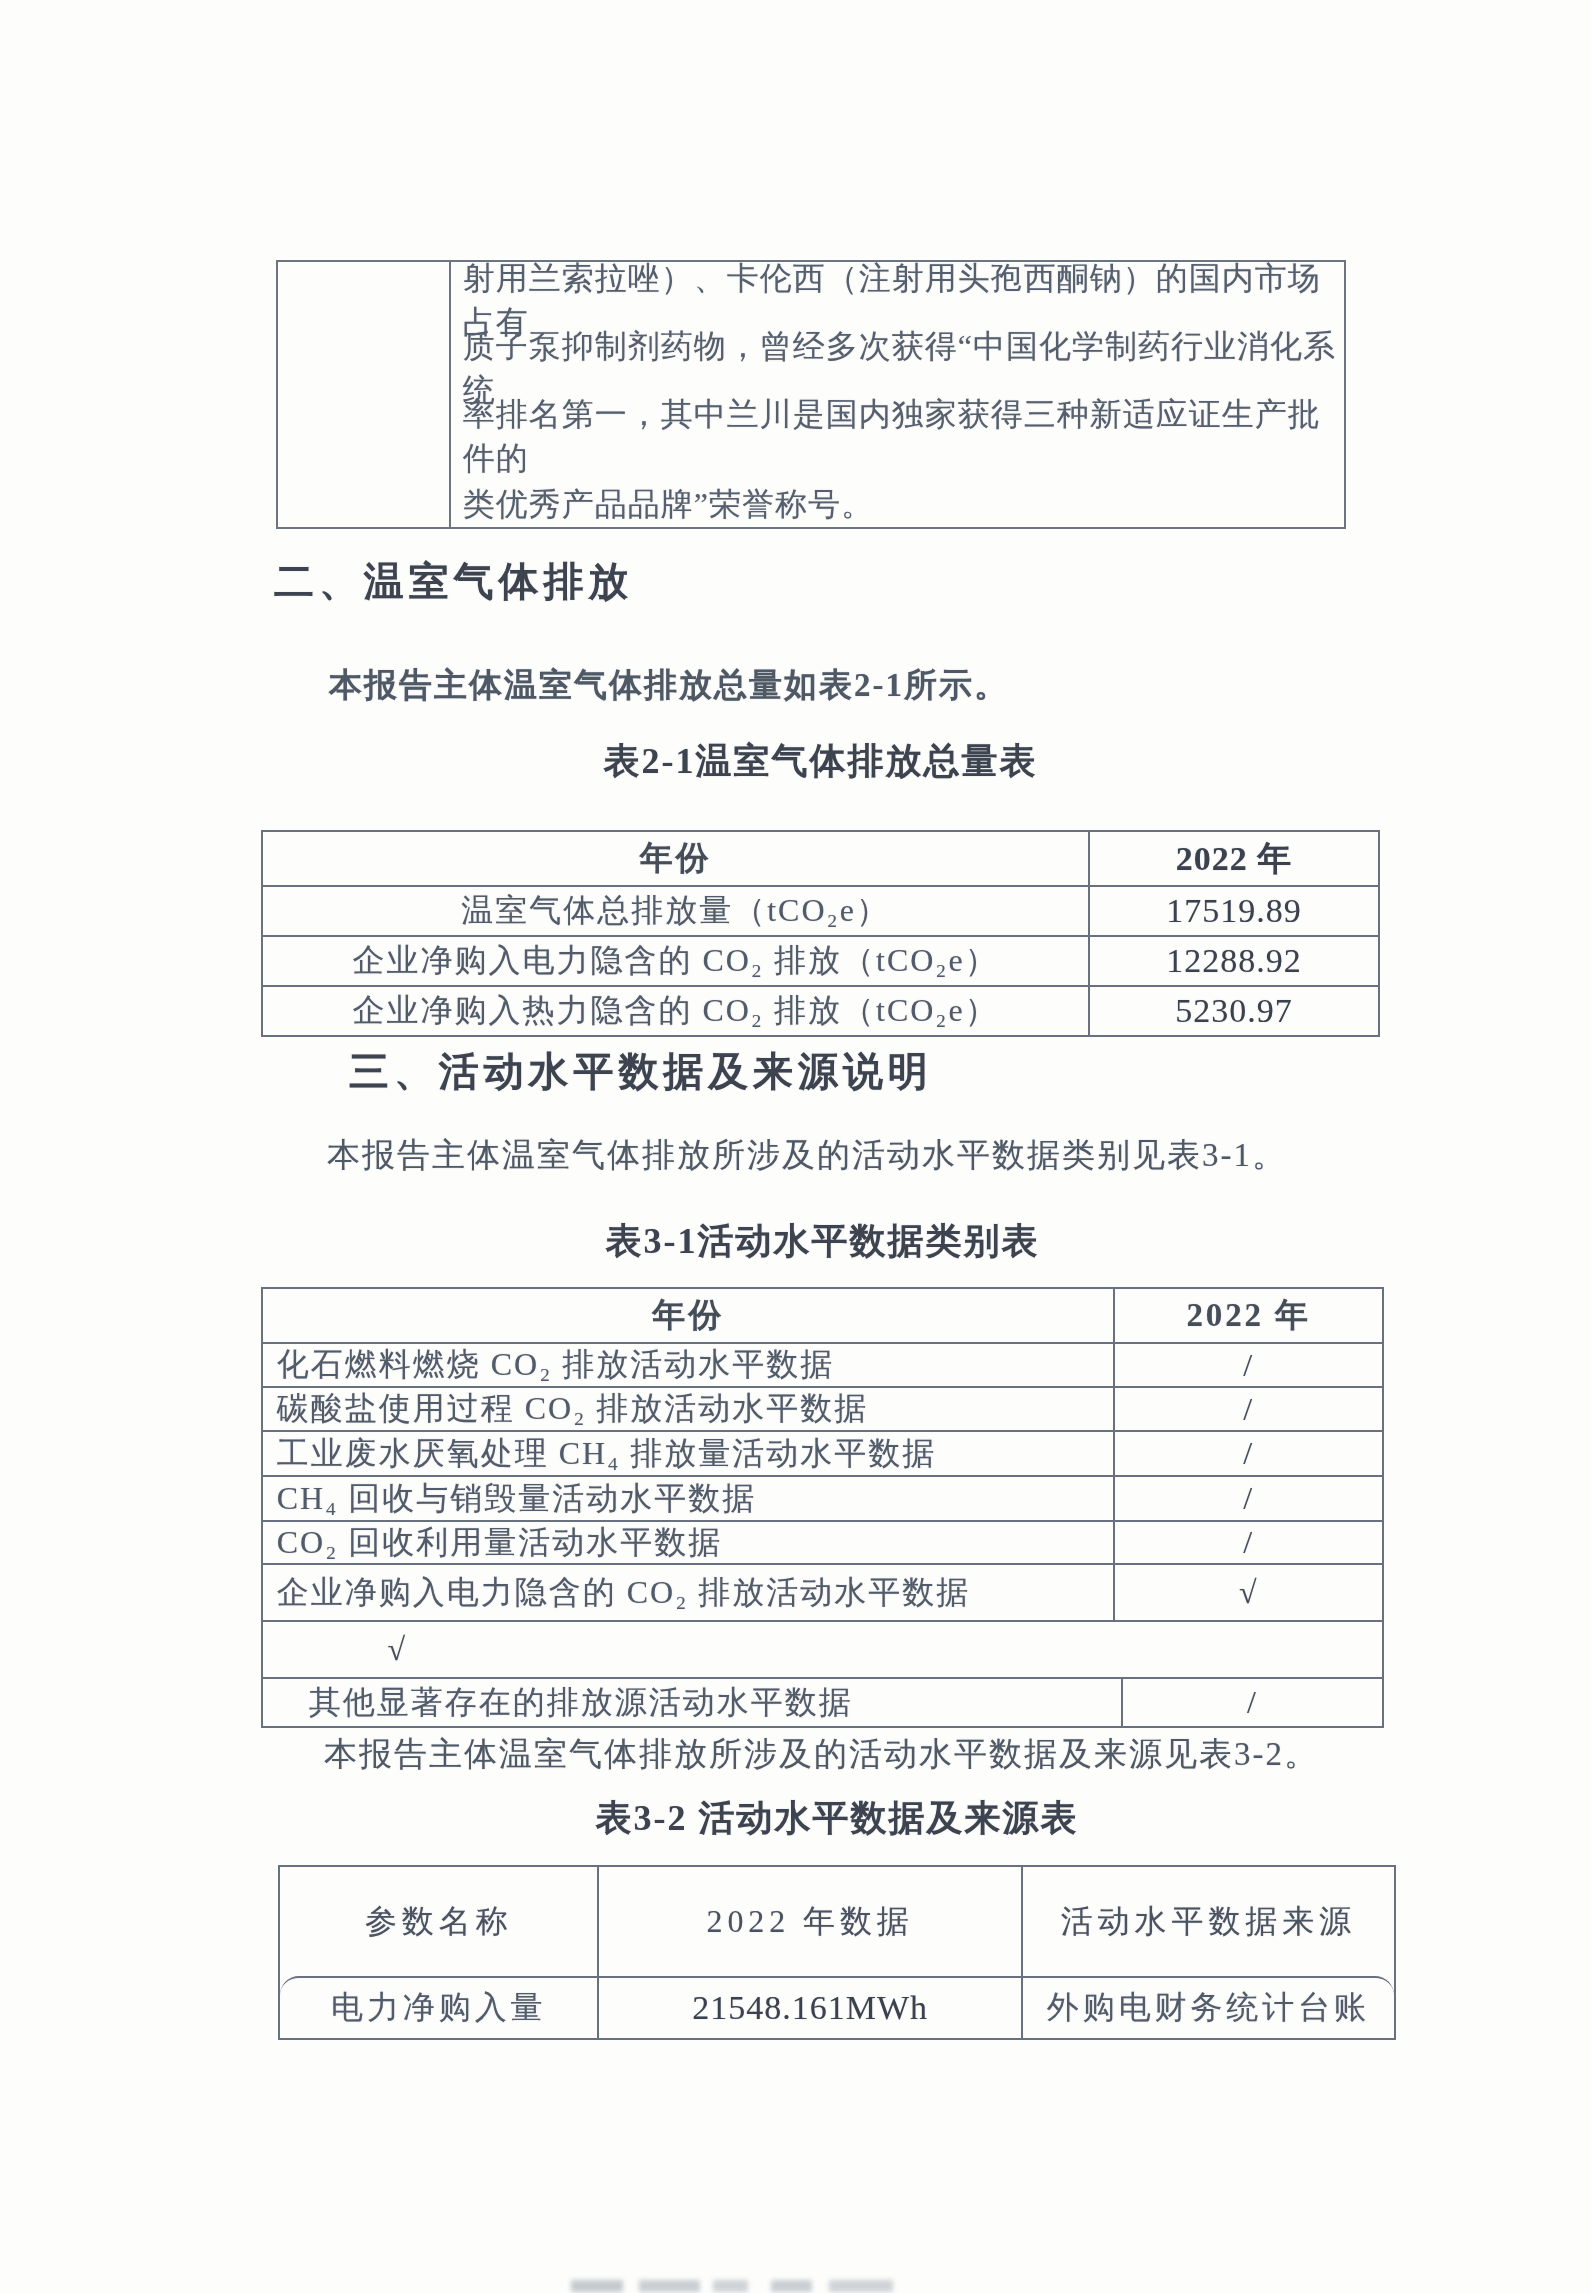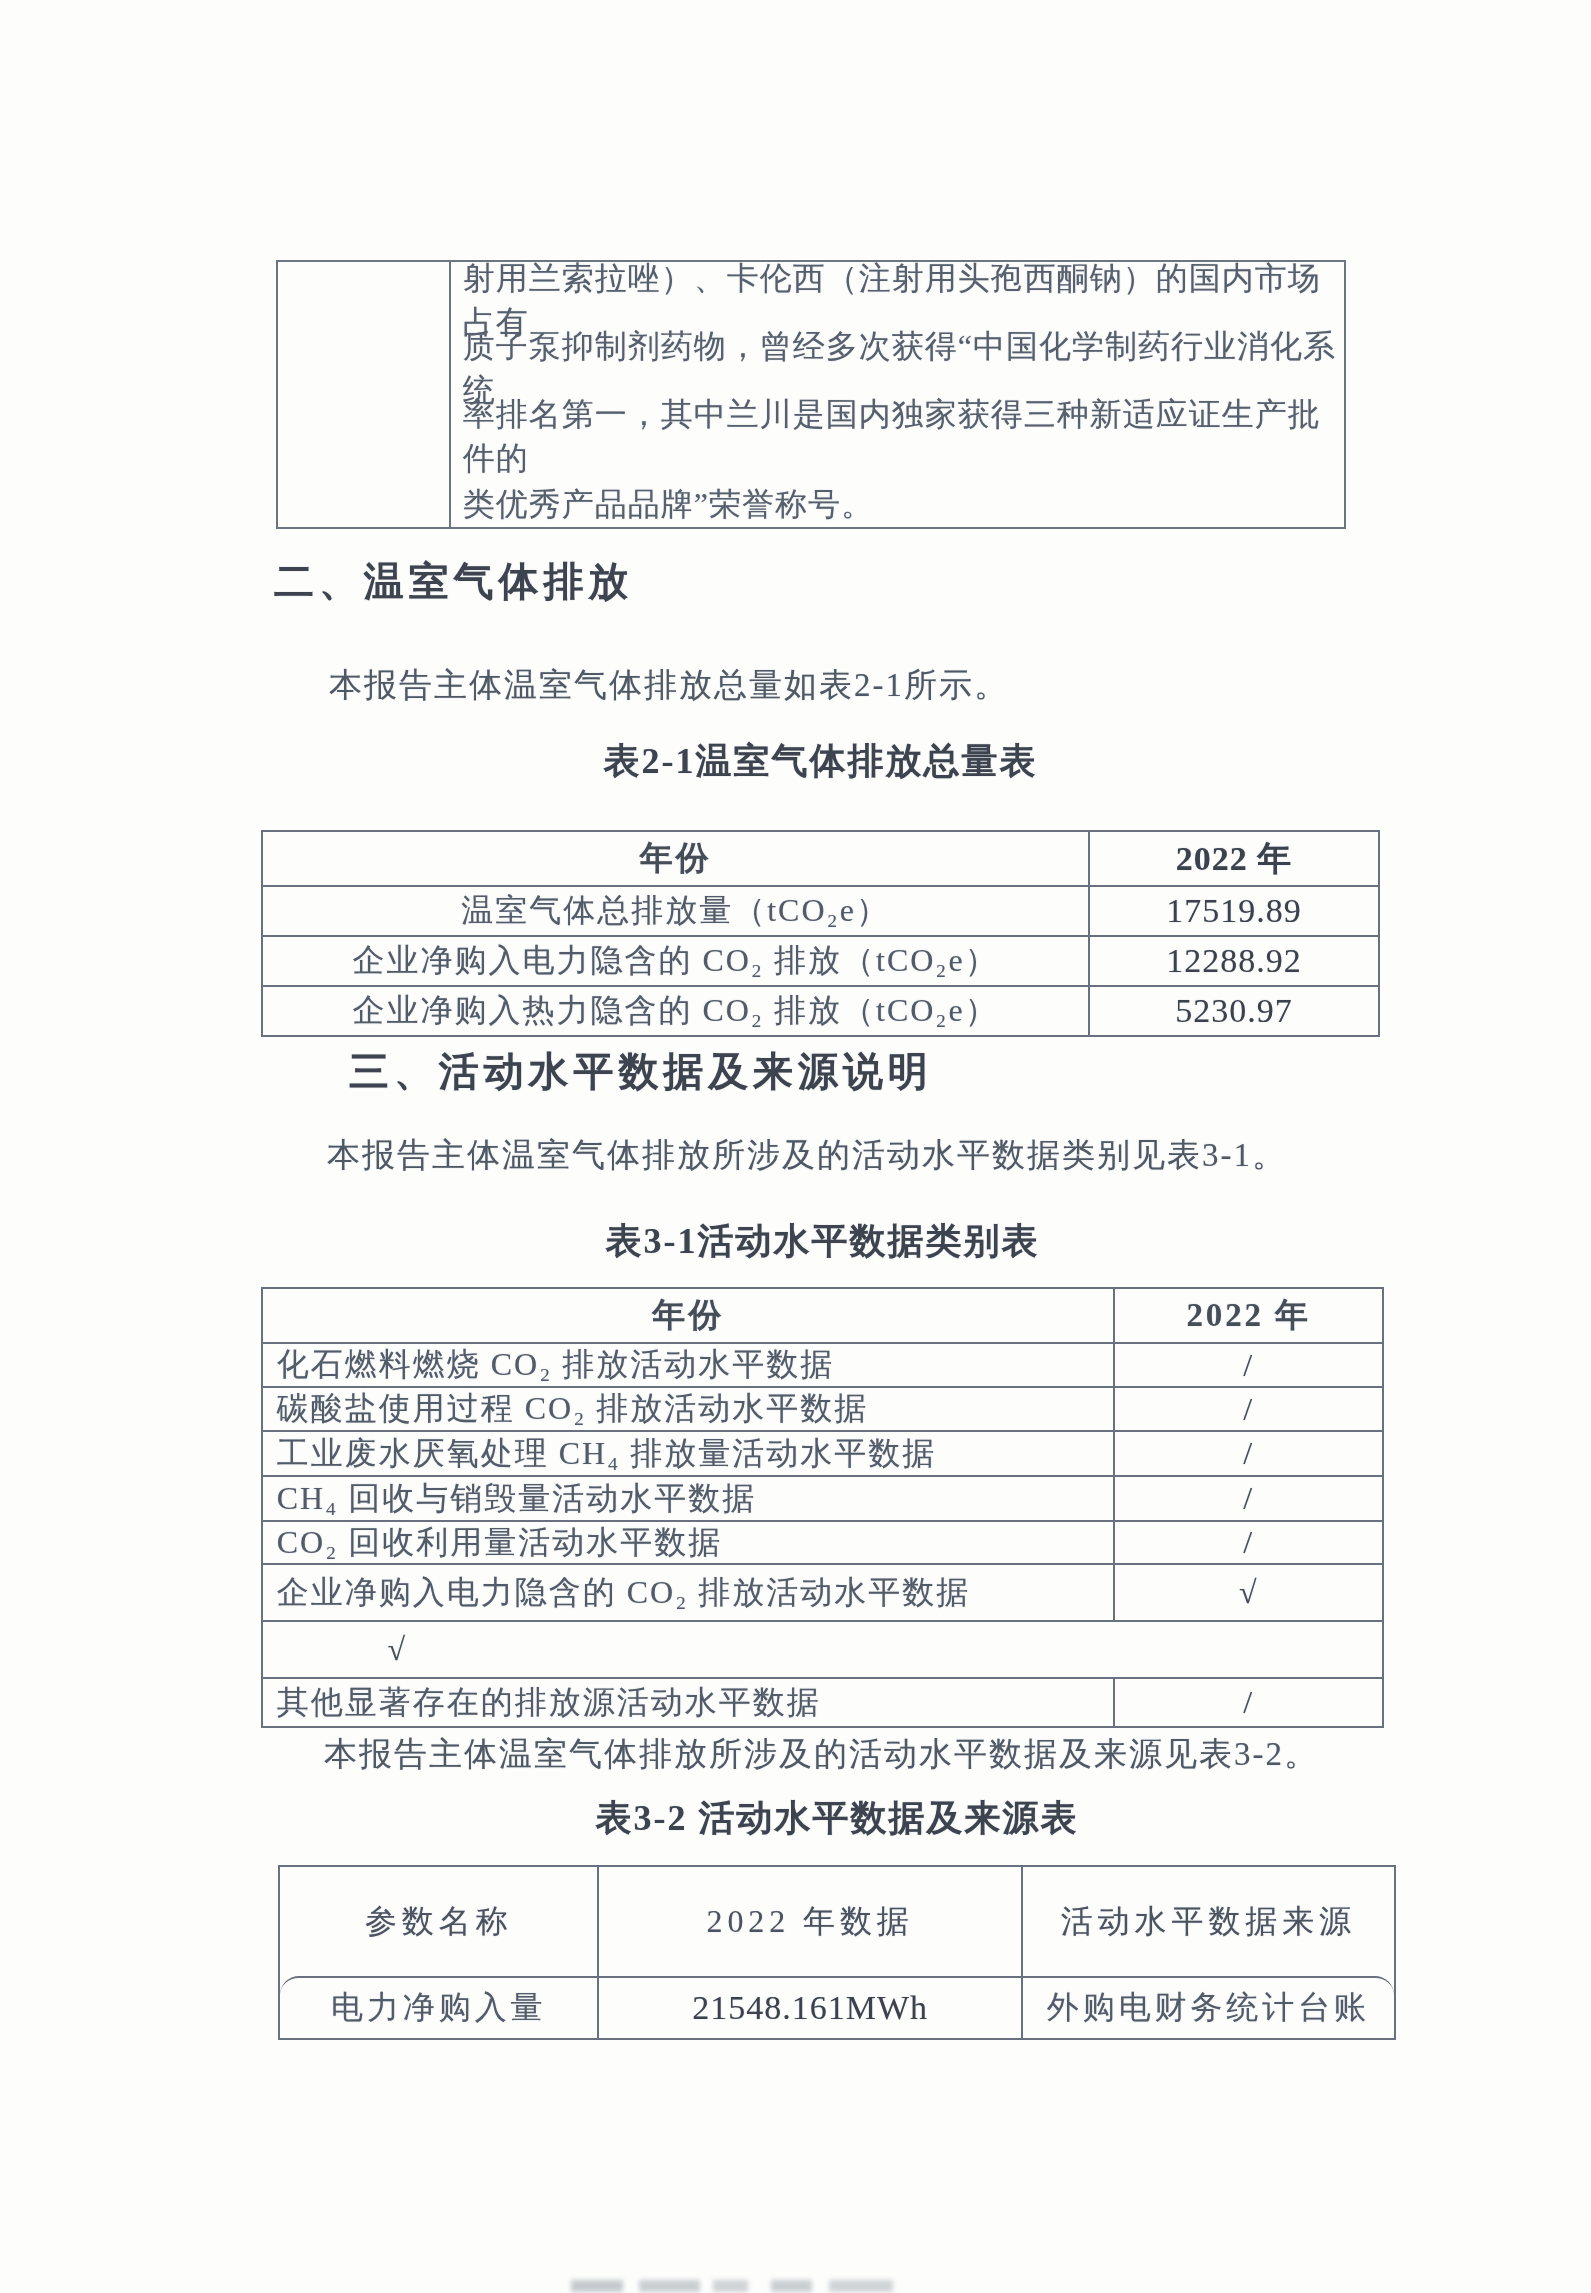--- a/index.html
+++ b/index.html
@@ -16,21 +16,21 @@
   .frag-left { width:173px; border-right:2px solid #6d7582; }
   .frag-right { flex:1; padding:4.9px 5.9px 0 11.7px; }
   .frag-line { height:68px; display:flex; align-items:center;
                font-size:32px; letter-spacing:1px; color:#565f6d; }
   
   .heading { position:absolute; font-family:"Liberation Sans","DejaVu Sans",sans-serif;
              font-size:40px; font-weight:700; letter-spacing:4.9px; color:#3d444f; }
   .h-sec2 { left:274px; top:554px; }
   .h-sec3 { left:349px; top:1044px; }
   .para { position:absolute; font-size:33px; letter-spacing:2px; color:#4f5865; }
-  .p-1 { left:329px; top:663px; }
+  .p-1 { left:329px; top:663px;font-weight:bold; }
   .p-2 { left:327px; top:1133px; }
   .p-3 { left:324px; top:1732px; }
   .ttitle { position:absolute; font-size:36px; font-weight:700; letter-spacing:2px;
             text-align:center; color:#3d444f; }
   .title-21 { left:261px; top:737px; width:1119px; }
   .title-31 { left:261px; top:1217px; width:1123px; }
   .title-32 { left:278px; top:1794px; width:1118px; }
   
   .dtable { position:absolute; border:2px solid #697180; }
   .trow { display:flex; border-top:2px solid #697180; }
@@ -132,21 +132,21 @@
         <div class="tcell c0">CO₂ 回收利用量活动水平数据</div>
         <div class="tcell c1">/</div>
       </div>
       <div class="trow" style="height: 57px;">
         <div class="tcell c0">企业净购入电力隐含的 CO₂ 排放活动水平数据</div>
         <div class="tcell c1">√</div>
       </div>
       <div class="trow" style="height: 57px;">
         <div class="tcell c1">√</div>
       </div>
-      <div class="trow" style="height: 49px;">
+      <div class="trow" style="height: 49px; padding-left: 32px;">
         <div class="tcell c0">其他显著存在的排放源活动水平数据</div>
         <div class="tcell c1">/</div>
       </div>
     </div>
 
   <div class="para p-3">本报告主体温室气体排放所涉及的活动水平数据及来源见表3-2。</div>
   <div class="ttitle title-32">表3-2 活动水平数据及来源表</div>
 
   <div class="dtable t32">
     <div class="trow thead">

